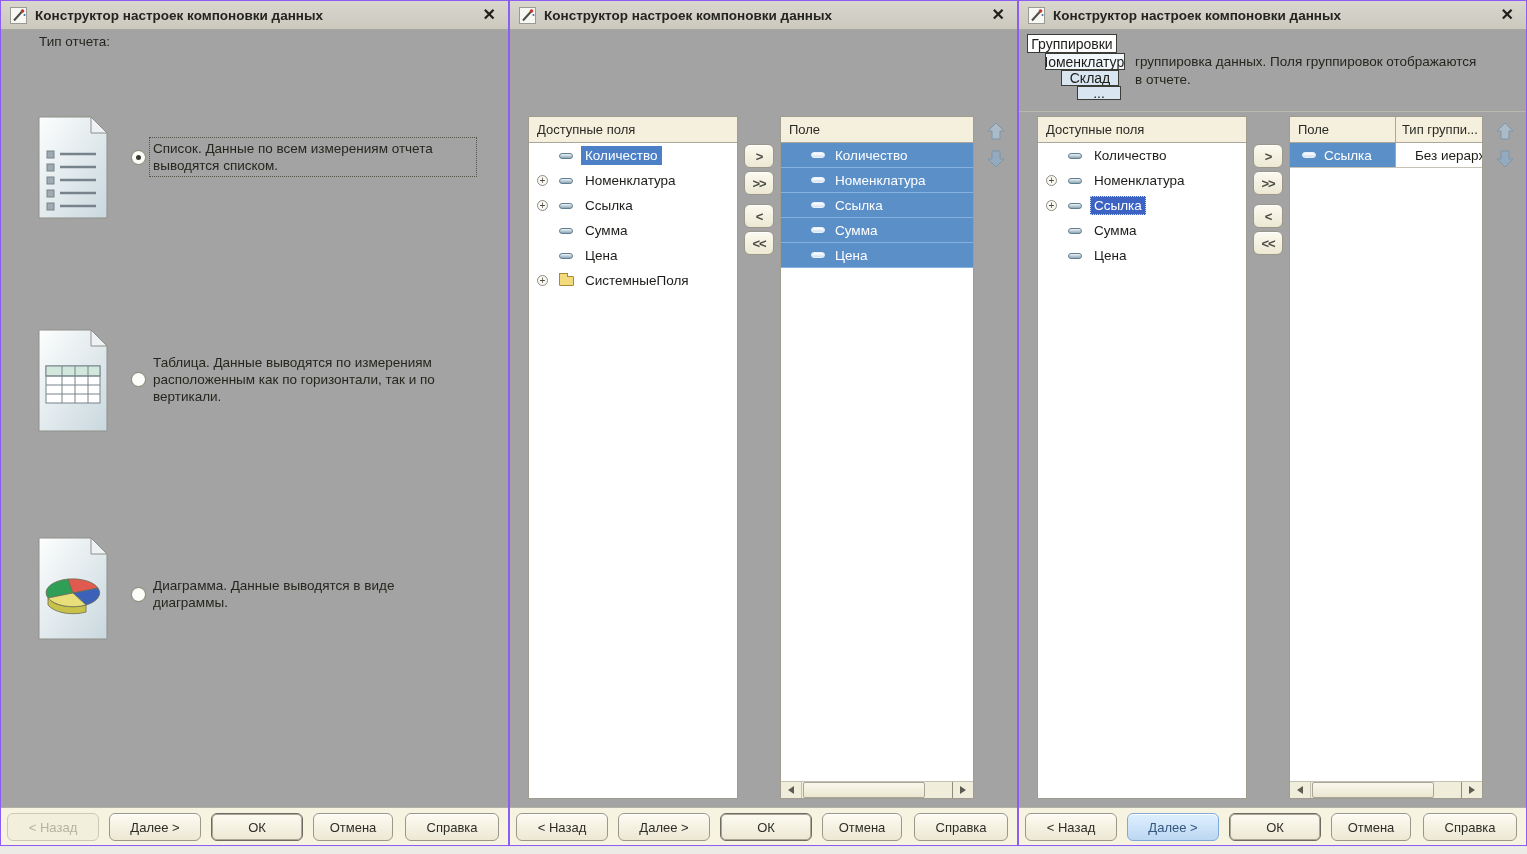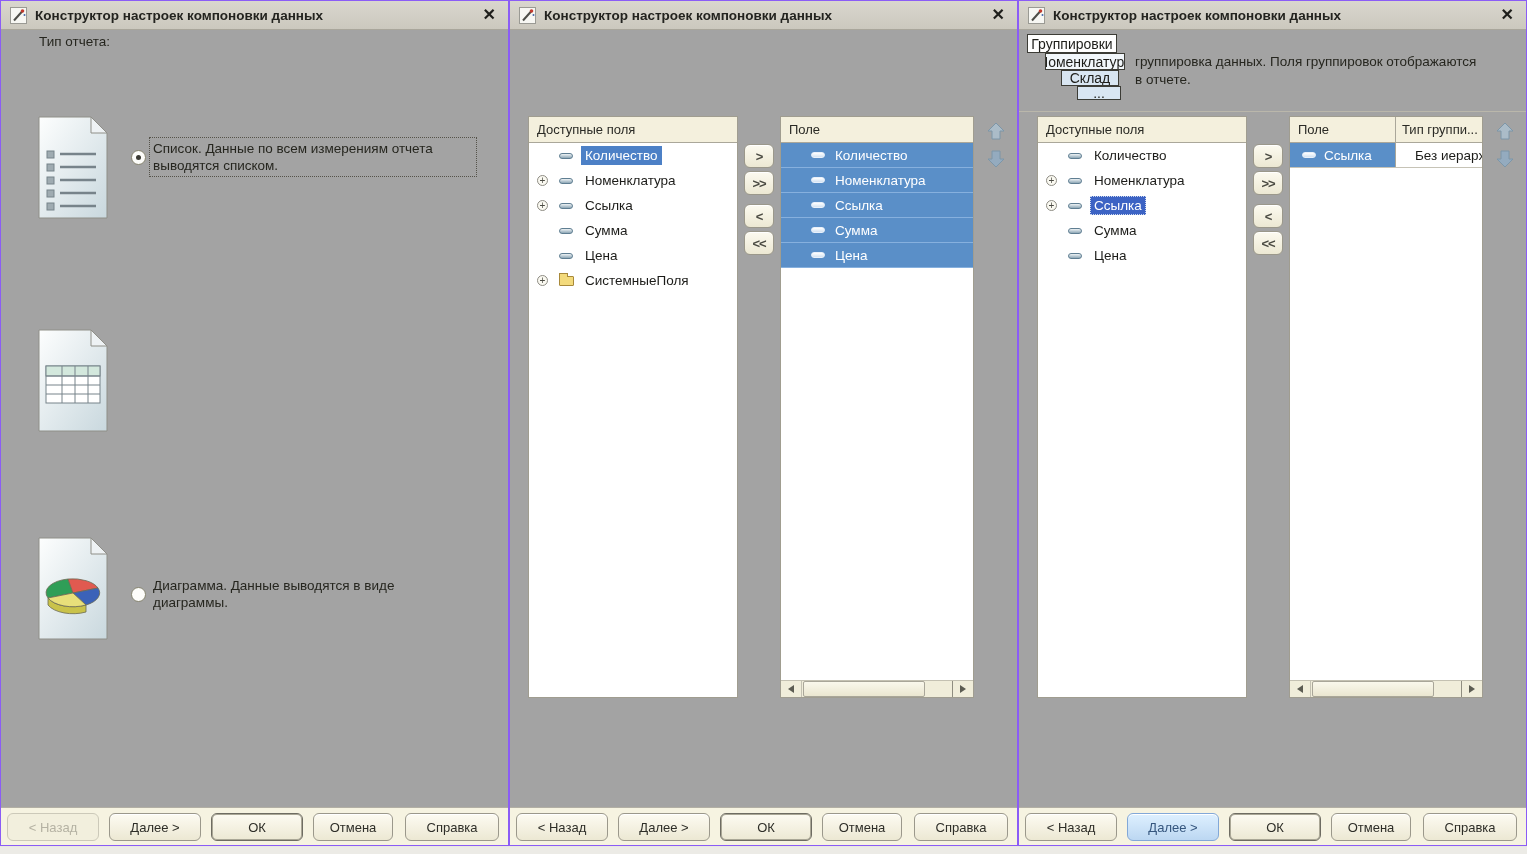--- a/index.html
+++ b/index.html
@@ -31,21 +31,21 @@
   .opt-text { font-size:13.5px; line-height:17px; color:#26261f; padding:2px 3px; }
   .opt-text.focus { outline:1px dotted #55534a; }
 
   
   .info { position:absolute; top:0; left:0; right:0; height:82px; border-bottom:1px solid #bab7ab; }
   .info-text { position:absolute; left:116px; right:10px; top:0; bottom:0; display:flex; flex-direction:column; justify-content:center; font-size:13.5px; line-height:18px; color:#26261f; }
   .ph { position:absolute; left:8px; top:2px; width:112px; height:78px; }
   .gbox { position:absolute; border:1px solid #3c3c36; font-size:14px; color:#1d1d19; display:flex; align-items:center; justify-content:center; white-space:nowrap; overflow:hidden; }
 
   
-  .listbox { position:absolute; top:86px; height:582px; background:#fff; border:1px solid #a09d90; }
+  .listbox { position:absolute; top:86px; height:683px; background:#fff; border:1px solid #a09d90; }
   .lb-left { left:18px; width:210px; }
   .lb-right { left:270px; width:194px; }
   .lhead { height:26px; background:#f4f0dd; border-bottom:1px solid #aaa79a; display:flex; align-items:center; padding-left:8px; font-size:13px; color:#2a2a25; }
   .lhead .hcell { height:100%; display:flex; align-items:center; }
   .trow { height:25px; display:flex; align-items:center; position:relative; padding-left:8px; }
   .expander { width:11px; height:11px; border:1px solid #8e8c84; border-radius:50%; background:#faf9f1; position:relative; flex:0 0 auto; }
   .expander::before { content:"+"; position:absolute; left:0; top:-1px; width:9px; height:9px; font-size:10px; line-height:11px; text-align:center; color:#4c4c45; }
   .spc { width:11px; flex:0 0 auto; }
   .ficon { width:14px; height:6px; border-radius:3px; background:linear-gradient(180deg,#eef3f5,#8ea7b6); border:1px solid #5f7e92; flex:0 0 auto; margin:0 8px 0 11px; }
   .ficon.light { background:linear-gradient(180deg,#ffffff,#d2e2f2); border-color:#e8f0fa; }
@@ -130,20 +130,24 @@
         <rect x="12" y="38" width="54" height="37" fill="#ffffff"></rect>
         <rect x="12" y="38" width="54" height="10" fill="#d3e8dd"></rect>
         <line x1="12" y1="48" x2="66" y2="48"></line>
           <line x1="12" y1="57" x2="66" y2="57"></line>
           <line x1="12" y1="66" x2="66" y2="66"></line>
         <line x1="28" y1="38" x2="28" y2="75"></line>
           <line x1="41" y1="38" x2="41" y2="75"></line>
           <line x1="54" y1="38" x2="54" y2="75"></line>
       </g>
     </svg>
+    <div class="opt" style="top:322px">
+      <span class="radio"></span>
+      <span class="opt-text">Таблица. Данные выводятся по измерениям расположенным как по горизонтали, так и по вертикали.</span>
+    </div>
 
     <svg class="opt-icon" style="top:506px" viewBox="0 0 78 105">
       <path d="M5 2 H57 L73 18 V103 H5 Z" fill="url(#pg1)" stroke="#8f8f88"></path>
       <path d="M57 2 L57 18 H73 Z" fill="#eef2f4" stroke="#8f8f88"></path>
       <g stroke="#6b6b54" stroke-width="0.8">
         <path d="M14 62 A27 14 0 0 0 52 69 L52 76 A27 14 0 0 1 14 69 Z" fill="#c9c24a"></path>
         <path d="M39 57 L34 43 A27 14 0 0 0 14 62 Z" fill="#2f9e57"></path>
         <path d="M39 57 L64 52 A27 14 0 0 0 34 43 Z" fill="#e05a50"></path>
         <path d="M39 57 L52 69 A27 14 0 0 0 64 52 Z" fill="#3b62b8"></path>
         <path d="M39 57 L14 62 A27 14 0 0 0 52 69 Z" fill="#e8df7a"></path>

